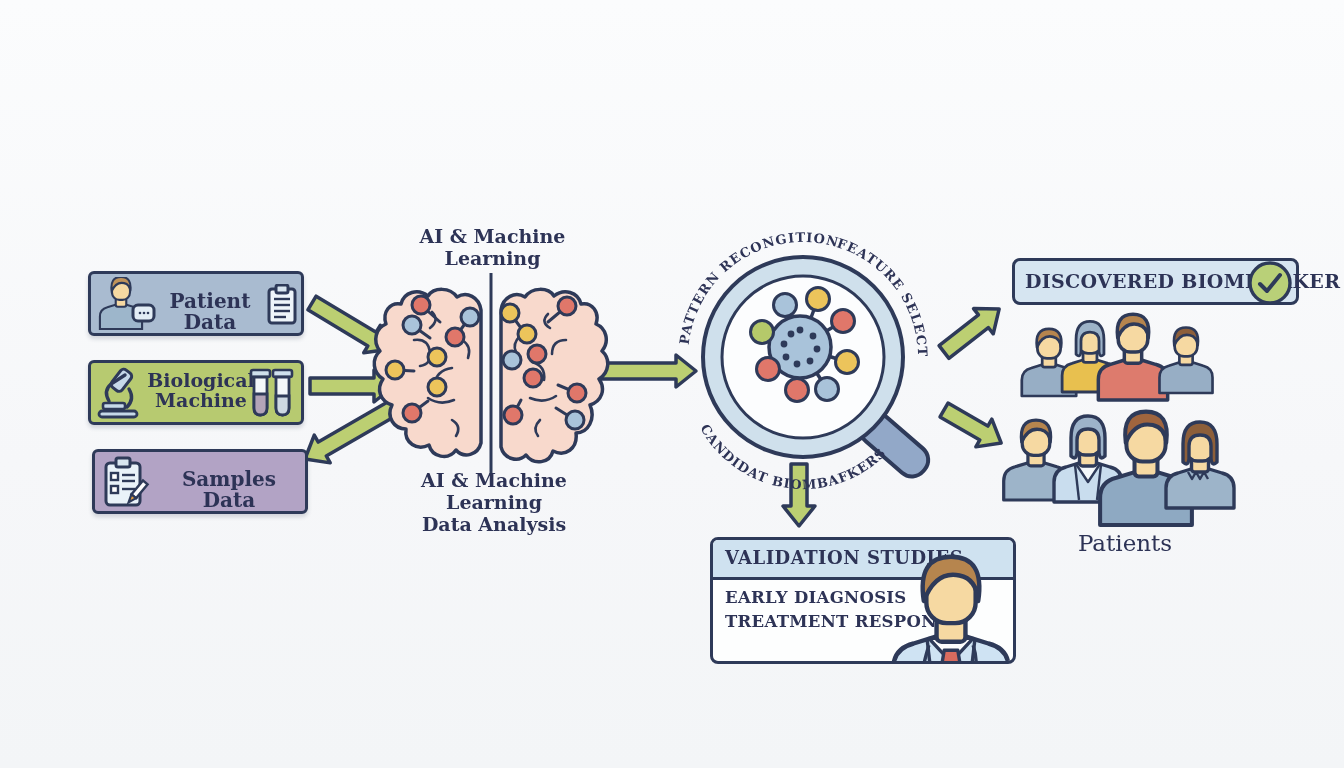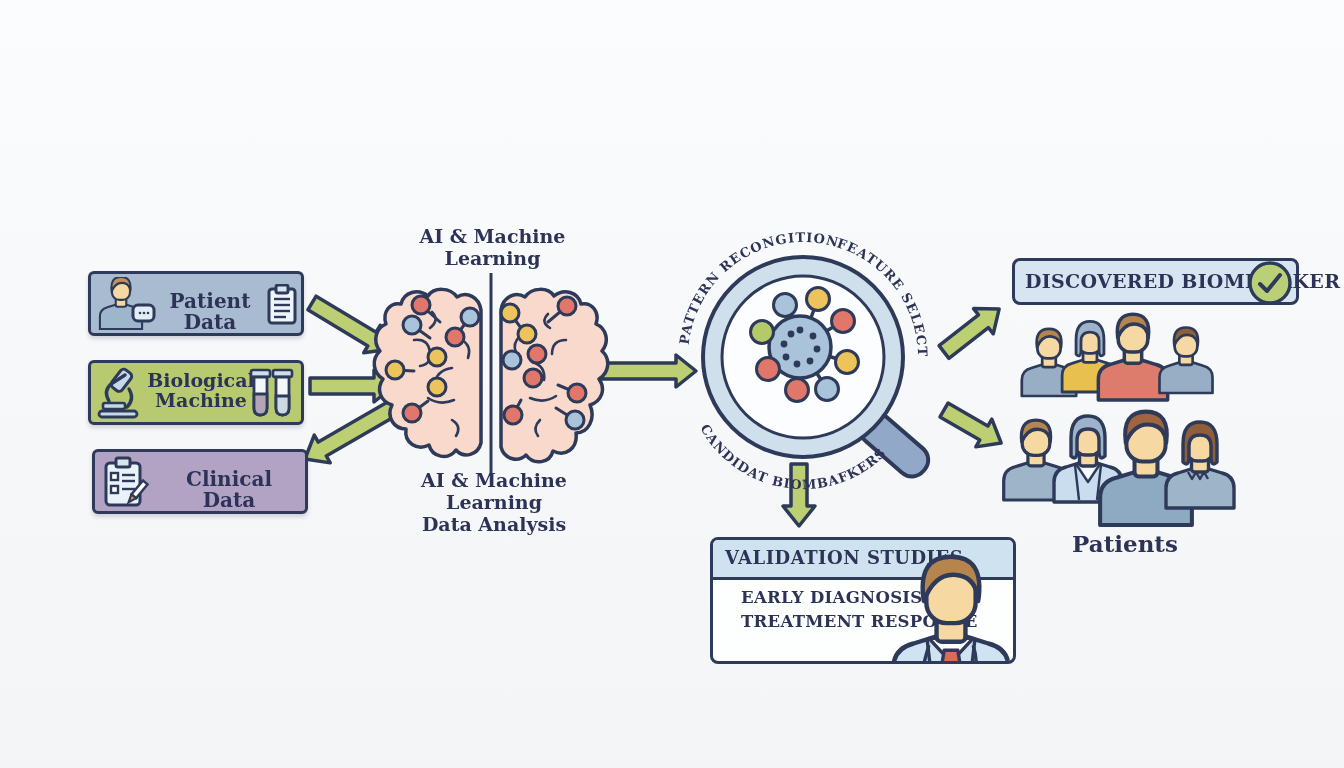--- a/index.html
+++ b/index.html
@@ -25,31 +25,31 @@
   #ai-top{left:400px;top:226px;width:185px;}
   #ai-bottom{left:378px;top:470px;width:232px;}
   
   #discovered{position:absolute;left:1012px;top:258px;width:281px;height:41px;
               background:#d6e5f1;border:3px solid #2e3a59;border-radius:8px;}
   #discovered .lbl{position:absolute;left:10px;top:9px;font-size:19px;font-weight:bold;
                    color:#2d3356;letter-spacing:.3px;white-space:nowrap;}
   #discovered svg{position:absolute;right:2px;top:-2px;}
   
   #patients-label{position:absolute;left:1000px;top:530px;width:250px;text-align:center;
-                  font-size:23px;font-weight:bold;color:#2d3356;}
+                  font-size:23px;font-weight:normal;color:#2d3356;}
   
   #validation{position:absolute;left:710px;top:537px;width:300px;height:121px;
               background:#fdfefe;border:3px solid #2e3a59;border-radius:8px;overflow:hidden;}
   #validation .vhead{position:absolute;left:0;top:0;width:100%;height:37px;background:#cfe2f0;
               border-bottom:3px solid #2e3a59;}
   #validation .vhead .lbl{position:absolute;left:12px;top:7px;font-size:18px;font-weight:bold;
               color:#2d3356;letter-spacing:.5px;}
   #validation .vitems{position:absolute;left:12px;top:46px;}
   #validation .vitems div{font-size:16.5px;font-weight:600;color:#2d3356;letter-spacing:.3px;
-              line-height:1.45;margin-left:16px;}
+              line-height:1.45;}
   #validation svg.doc{position:absolute;right:0;bottom:0;}
   svg .arcText{font-family:"DejaVu Serif","Liberation Serif",serif;font-size:13px;
                font-weight:600;letter-spacing:1px;fill:#2d3356;}
   #artwork{position:absolute;left:0;top:0;}
   #patients-art{position:absolute;left:1000px;top:298px;}
 </style>
 </head>
 <body>
 
 <div id="canvas">
@@ -246,21 +246,21 @@
       <rect x="9" y="17" width="7" height="7" fill="#fff" stroke="#2e3a59" stroke-width="2.4"></rect>
       <rect x="9" y="30" width="7" height="7" fill="#fff" stroke="#2e3a59" stroke-width="2.4"></rect>
       <line x1="20" y1="19" x2="33" y2="19" stroke="#2e3a59" stroke-width="2.4"></line>
       <line x1="20" y1="25" x2="33" y2="25" stroke="#2e3a59" stroke-width="2.4"></line>
       <line x1="20" y1="33" x2="33" y2="33" stroke="#2e3a59" stroke-width="2.4"></line>
       <g transform="translate(42,28) rotate(40)">
         <rect x="-3" y="-2" width="6" height="18" fill="#fdfdfd" stroke="#2e3a59" stroke-width="2.4"></rect>
         <path d="M -3,16 L 0,24 L 3,16 Z" fill="#e8a13e" stroke="#2e3a59" stroke-width="2.2"></path>
       </g>
     </svg>
-    <div class="lbl">Clinical Data</div>
+    <div class="lbl">Samples Data</div>
   </div>
 
   <div class="ailabel" id="ai-bottom">
     <div>AI &amp; Machine Learning</div>
       <div>Data Analysis</div>
   </div>
   <div class="ailabel" id="ai-top">
     <div>AI &amp; Machine</div>
       <div>Learning</div>
   </div>

